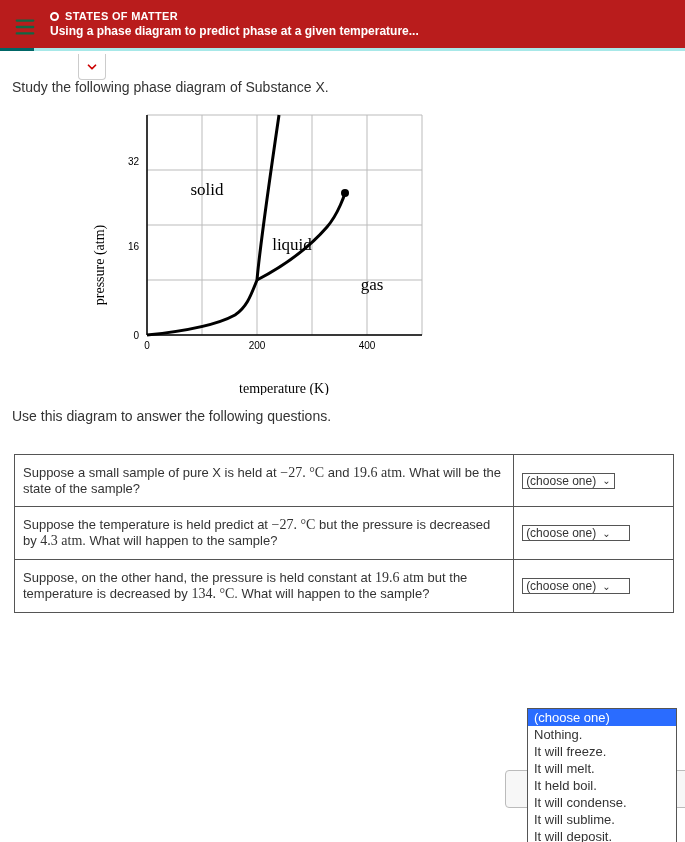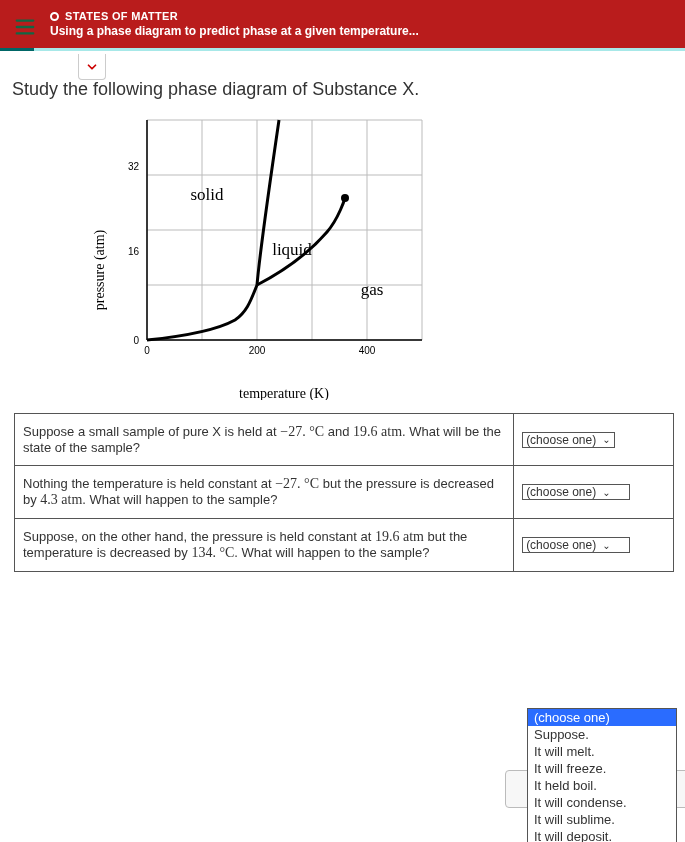--- a/index.html
+++ b/index.html
@@ -69,21 +69,21 @@
     border: 1px solid #ccc;
     border-top: none;
     border-radius: 0 0 4px 4px;
     display: flex;
     align-items: center;
     justify-content: center;
   }
   .content {
     padding: 28px 12px 0 12px;
   }
-  .intro { font-size: 18px; margin-bottom: 8px; }
+  .intro { font-size: 14px; margin-bottom: 8px; }
   .diagram-wrap {
     margin: 10px 0 10px 80px;
   }
   .after-diag { font-size: 14px; margin: 10px 0 30px 0; }
   .qtable {
     width: 660px;
     border-collapse: collapse;
     margin-left: 2px;
     padding-left: 16px;
   }
@@ -202,37 +202,38 @@
         <path d="M110 165 C 135 152, 160 135, 180 112 C 192 98, 198 78, 198 78" fill="none" stroke="#000" stroke-width="3"></path>
         <circle cx="198" cy="78" r="4" fill="#000"></circle>
 
         <text x="60" y="80" font-family="Georgia" font-size="17" text-anchor="middle">solid</text>
         <text x="145" y="135" font-family="Georgia" font-size="17" text-anchor="middle">liquid</text>
         <text x="225" y="175" font-family="Georgia" font-size="17" text-anchor="middle">gas</text>
       </g>
     </svg>
   </div>
 
+  <div class="after-diag">Use this diagram to answer the following questions.</div>
 
   <table class="qtable">
     <tbody>
         <tr>
       <td class="qcell">
         <span>Suppose a small sample of pure X is held at </span><span class="num">−27. °C</span><span> and </span><span class="num">19.6 atm</span><span>. What will be the state of the sample?</span>
       </td>
       <td class="acell">
         <span class="fake-select">
           <span>(choose one)</span>
           <span class="chev">⌄</span>
         </span>
       </td>
     </tr>
     <tr>
       <td class="qcell">
-        <span>Nothing the temperature is held constant at </span><span class="num">−27. °C</span><span> but the pressure is decreased by </span><span class="num">4.3 atm</span><span>. What will happen to the sample?</span>
+        <span>Suppose the temperature is held predict at </span><span class="num">−27. °C</span><span> but the pressure is decreased by </span><span class="num">4.3 atm</span><span>. What will happen to the sample?</span>
       </td>
       <td class="acell">
         <span class="fake-select" style="padding-right:18px">
           <span>(choose one)</span>
           <span class="chev">⌄</span>
         </span>
       </td>
     </tr>
     <tr>
       <td class="qcell">
@@ -246,20 +247,20 @@
       </td>
     </tr>
   </tbody>
     </table>
 </div>
 
 <div class="toolbar-shadow"></div>
 
 <div class="dropdown-open">
   <div class="opt sel">(choose one)</div>
-  <div class="opt">Suppose.</div>
+  <div class="opt">Nothing.</div>
+  <div class="opt">It will freeze.</div>
   <div class="opt">It will melt.</div>
-  <div class="opt">It will freeze.</div>
   <div class="opt">It held boil.</div>
   <div class="opt">It will condense.</div>
   <div class="opt">It will sublime.</div>
   <div class="opt">It will deposit.</div>
 </div>
 
 </body></html>

